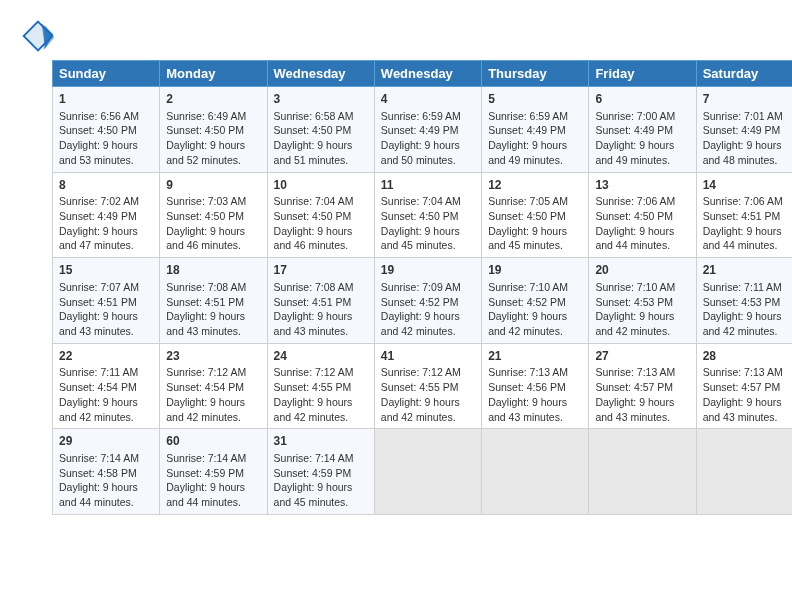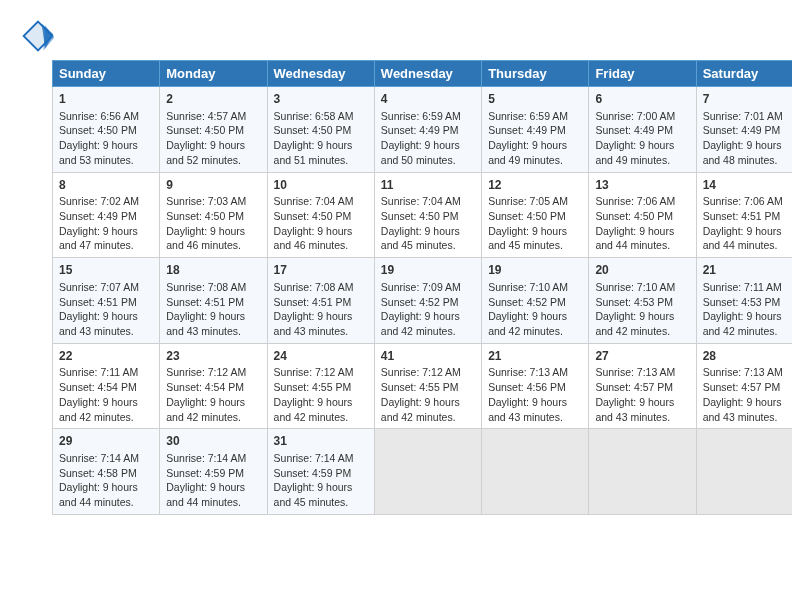--- a/index.html
+++ b/index.html
@@ -128,21 +128,21 @@
     <tbody id="calendar-body">
     <tr>
           <td>
           <span class="day-num">1</span>
           <span>Sunrise: 6:56 AM</span><br>
           <span>Sunset: 4:50 PM</span><br>
           <span>Daylight: 9 hours and 53 minutes.</span>
         </td>
           <td>
           <span class="day-num">2</span>
-          <span>Sunrise: 4:57 AM</span><br>
+          <span>Sunrise: 6:49 AM</span><br>
           <span>Sunset: 4:50 PM</span><br>
           <span>Daylight: 9 hours and 52 minutes.</span>
         </td>
           <td>
           <span class="day-num">3</span>
           <span>Sunrise: 6:58 AM</span><br>
           <span>Sunset: 4:50 PM</span><br>
           <span>Daylight: 9 hours and 51 minutes.</span>
         </td>
           <td>
@@ -303,21 +303,21 @@
         </td>
         </tr>
         <tr>
           <td>
           <span class="day-num">29</span>
           <span>Sunrise: 7:14 AM</span><br>
           <span>Sunset: 4:58 PM</span><br>
           <span>Daylight: 9 hours and 44 minutes.</span>
         </td>
           <td>
-          <span class="day-num">30</span>
+          <span class="day-num">60</span>
           <span>Sunrise: 7:14 AM</span><br>
           <span>Sunset: 4:59 PM</span><br>
           <span>Daylight: 9 hours and 44 minutes.</span>
         </td>
           <td>
           <span class="day-num">31</span>
           <span>Sunrise: 7:14 AM</span><br>
           <span>Sunset: 4:59 PM</span><br>
           <span>Daylight: 9 hours and 45 minutes.</span>
         </td>

